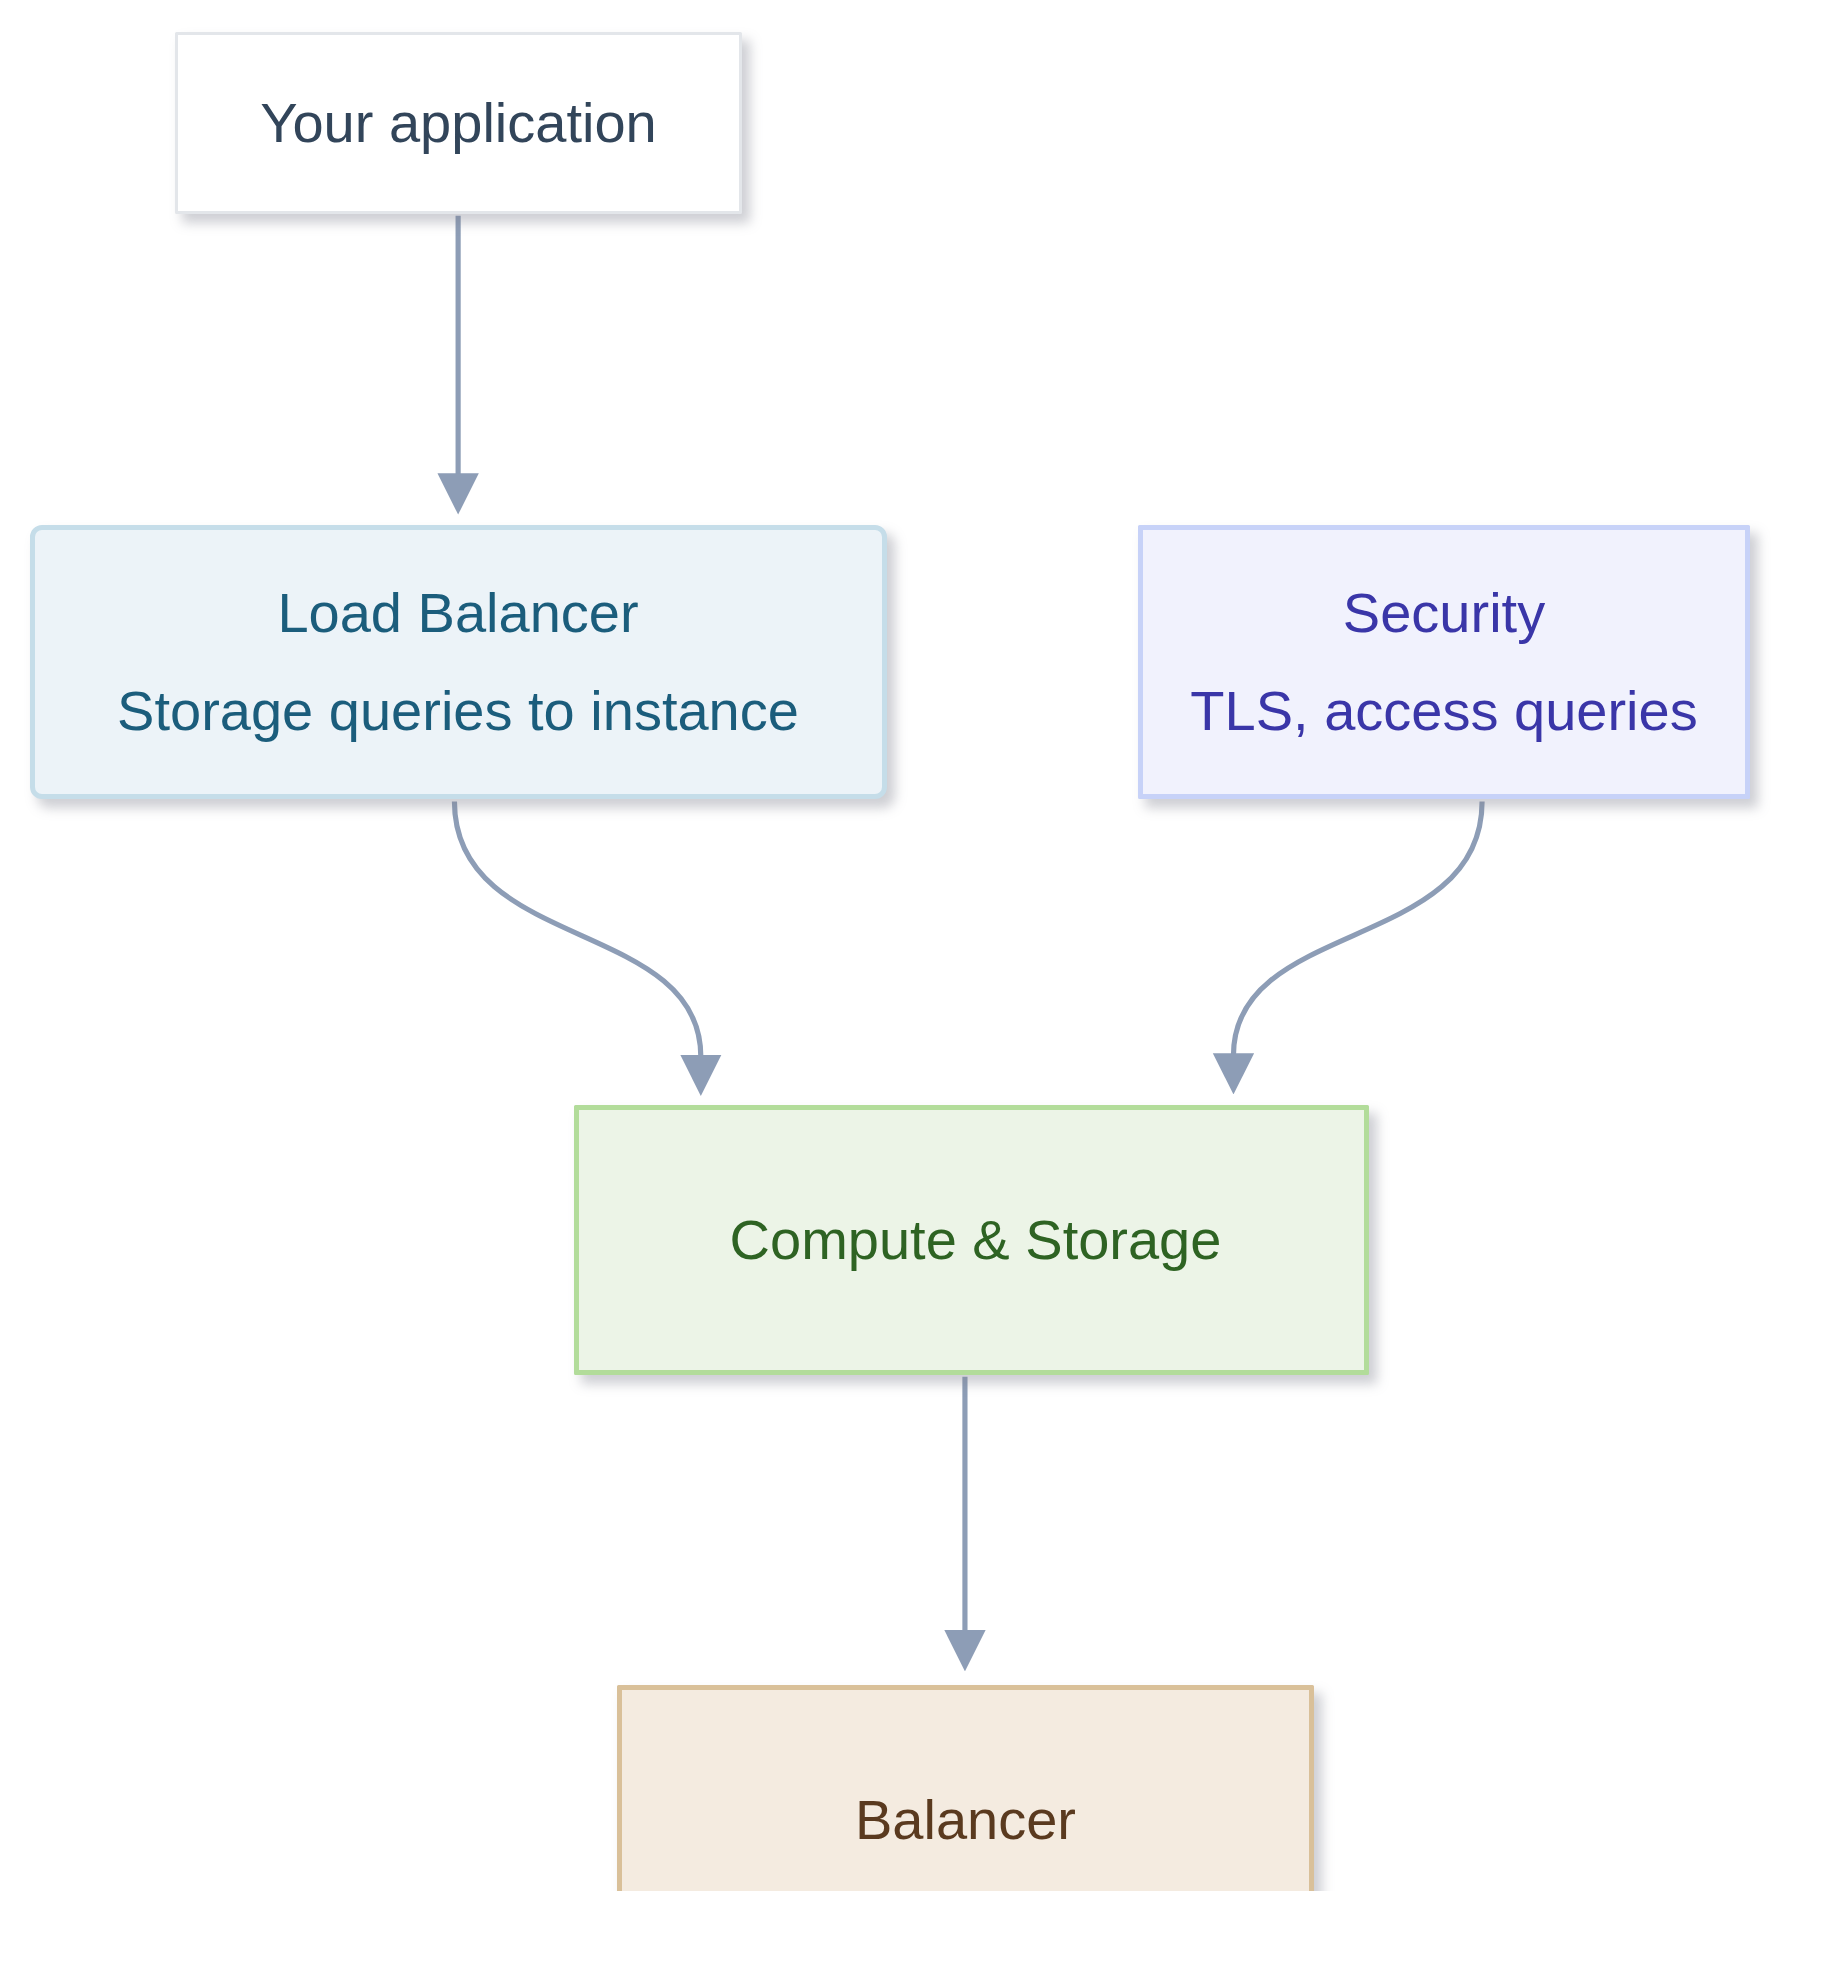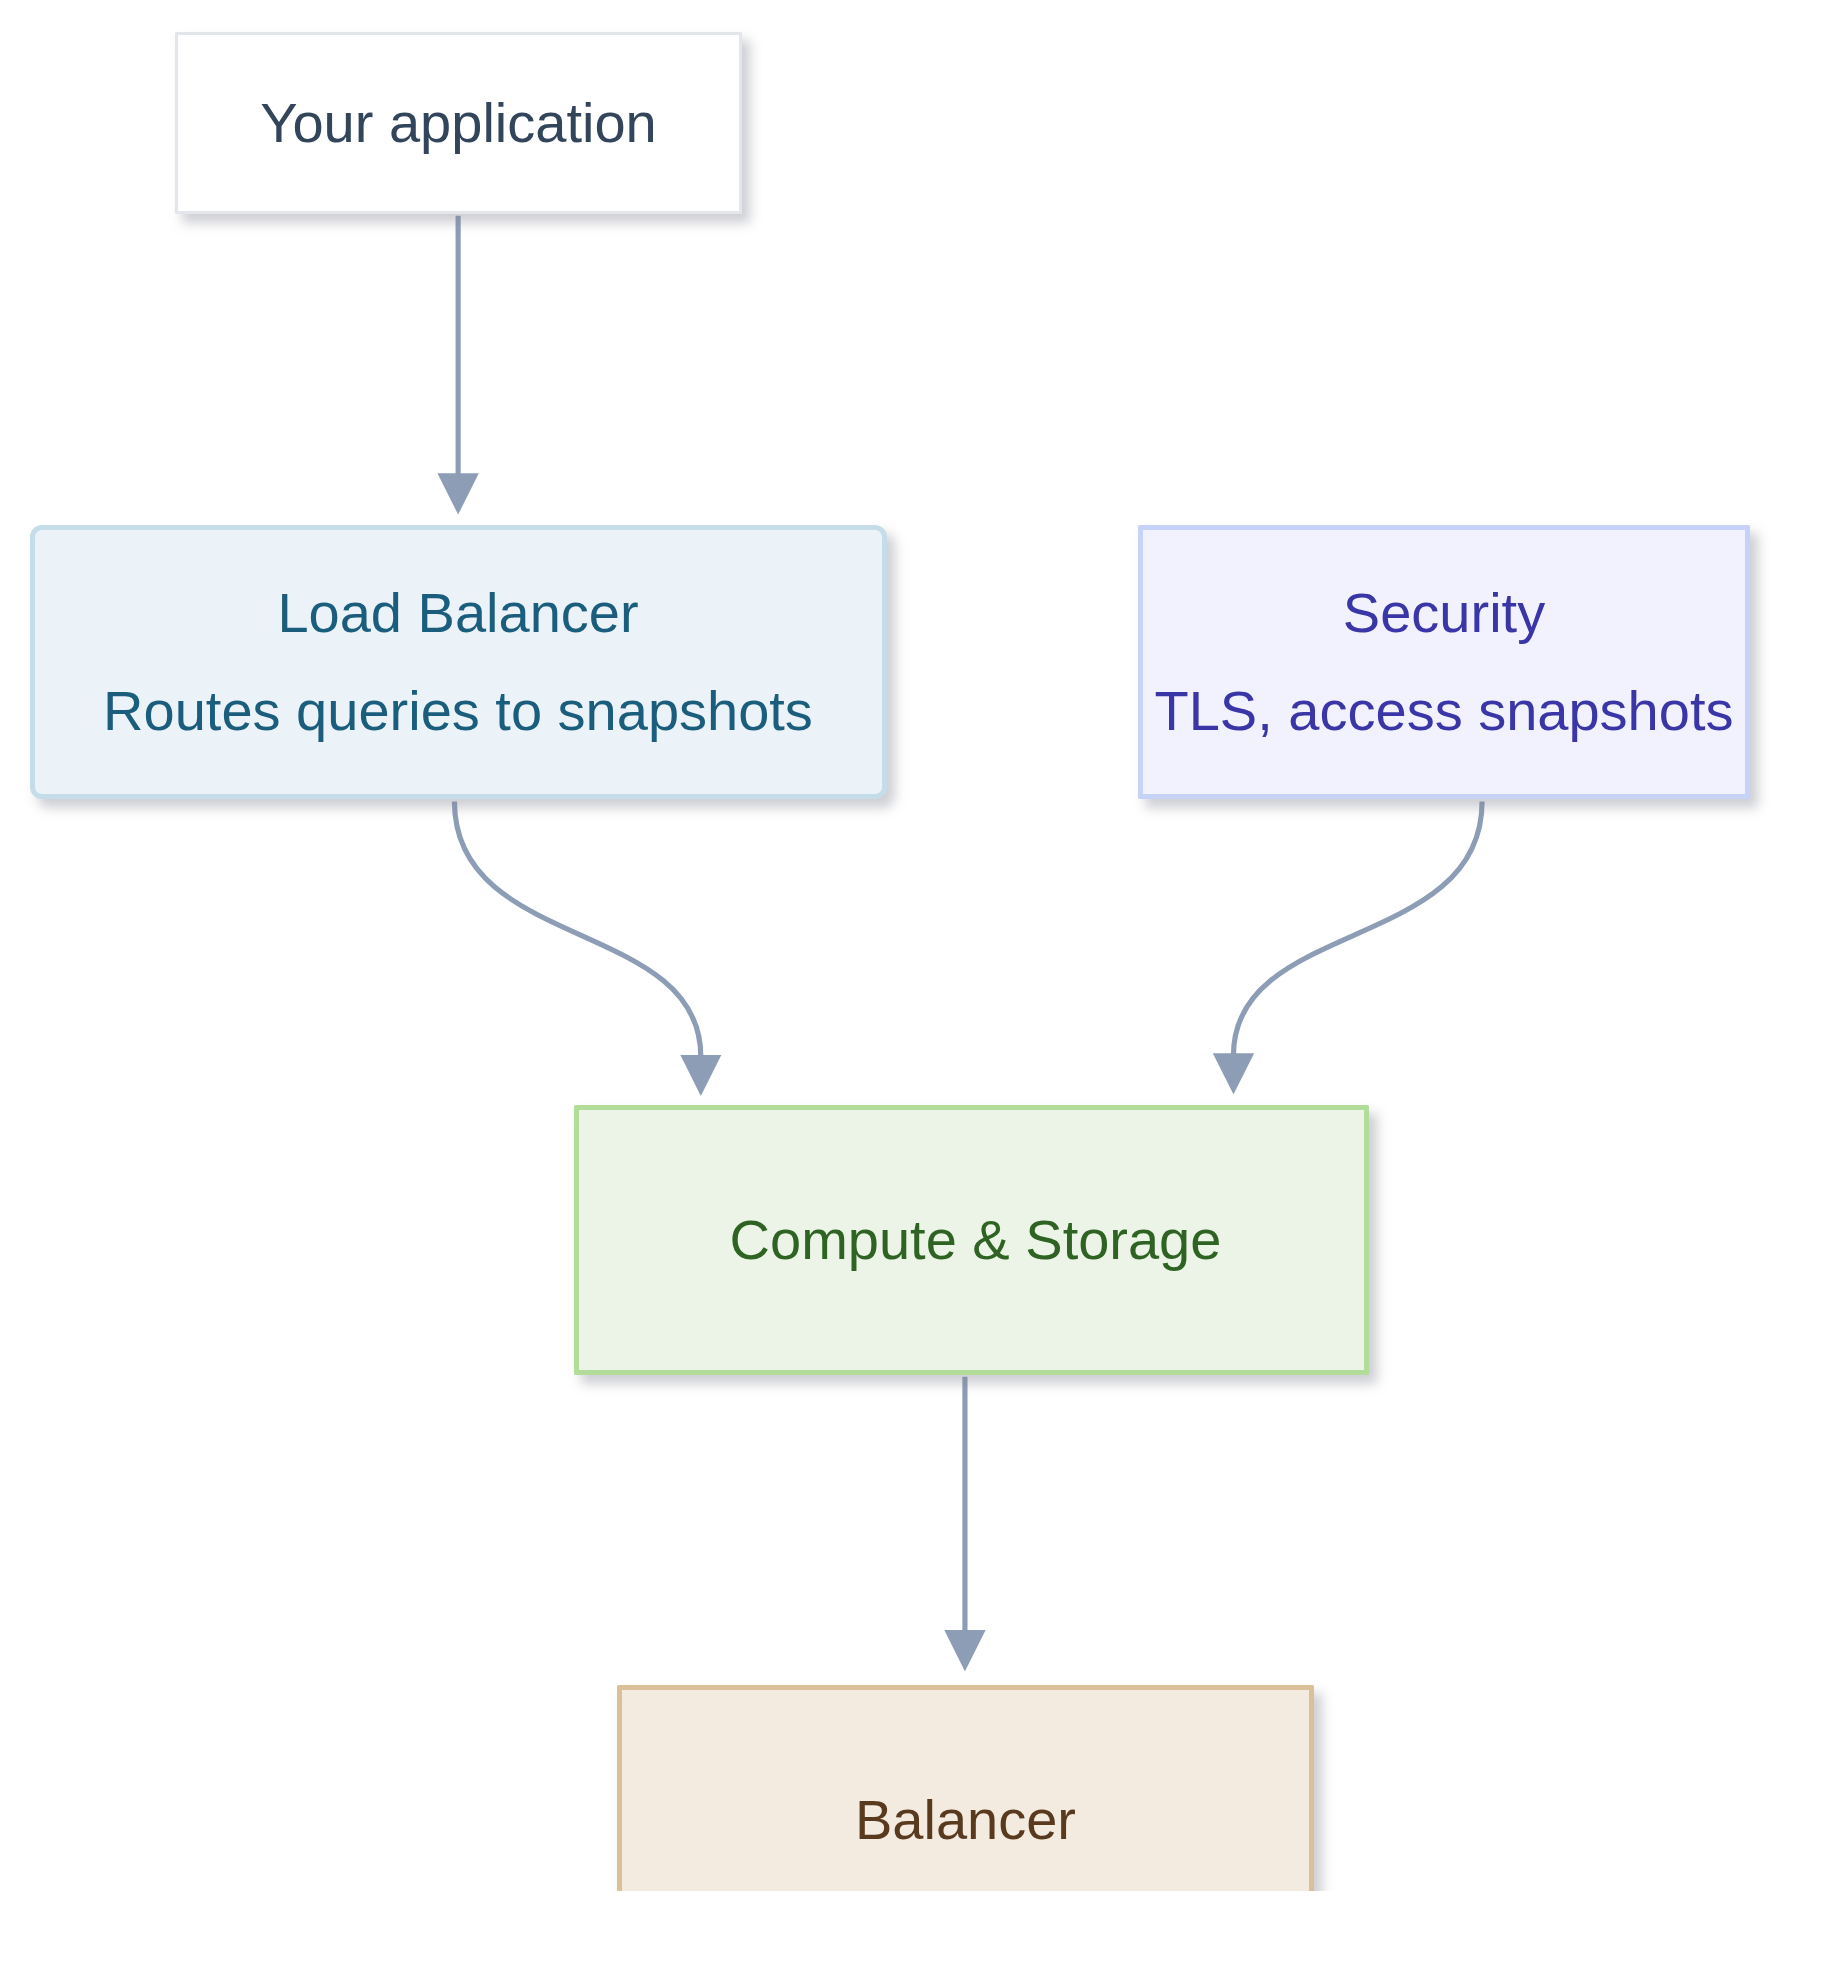--- a/index.html
+++ b/index.html
@@ -73,26 +73,26 @@
     <path class="edge" d="M 1308 1866 L 1308 2212" marker-end="url(#ah)"></path>
   </svg>
 
   <div class="node" id="n-your-app" style="background-color: rgb(255, 255, 255); border-color: rgb(227, 230, 234); color: rgb(50, 69, 90);">
     <span class="node-line">Your application</span>
 
   </div>
 
   <div class="node" id="n-lb" style="background-color: rgb(236, 243, 248); border-color: rgb(197, 221, 233); color: rgb(27, 93, 124); border-radius: 12px;">
     <span class="node-line">Load Balancer</span>
-    <span class="node-line">Routes queries to snapshots</span>
+    <span class="node-line">Storage queries to instance</span>
   </div>
 
   <div class="node" id="n-sec" style="background-color: rgb(241, 242, 253); border-color: rgb(199, 210, 248); color: rgb(58, 54, 168);">
     <span class="node-line">Security</span>
-    <span class="node-line">TLS, access snapshots</span>
+    <span class="node-line">TLS, access queries</span>
   </div>
 
   <div class="node" id="n-comp" style="background-color: rgb(236, 244, 231); border-color: rgb(178, 220, 154); color: rgb(46, 99, 35); padding-left: 8px;">
     <span class="node-line">Compute &amp; Storage</span>
   </div>
 
   <div class="node" id="n-back" style="background-color: rgb(244, 235, 224); border-color: rgb(217, 192, 153); color: rgb(90, 58, 31);">
     <span class="node-line">Balancer</span>
   </div>
 

